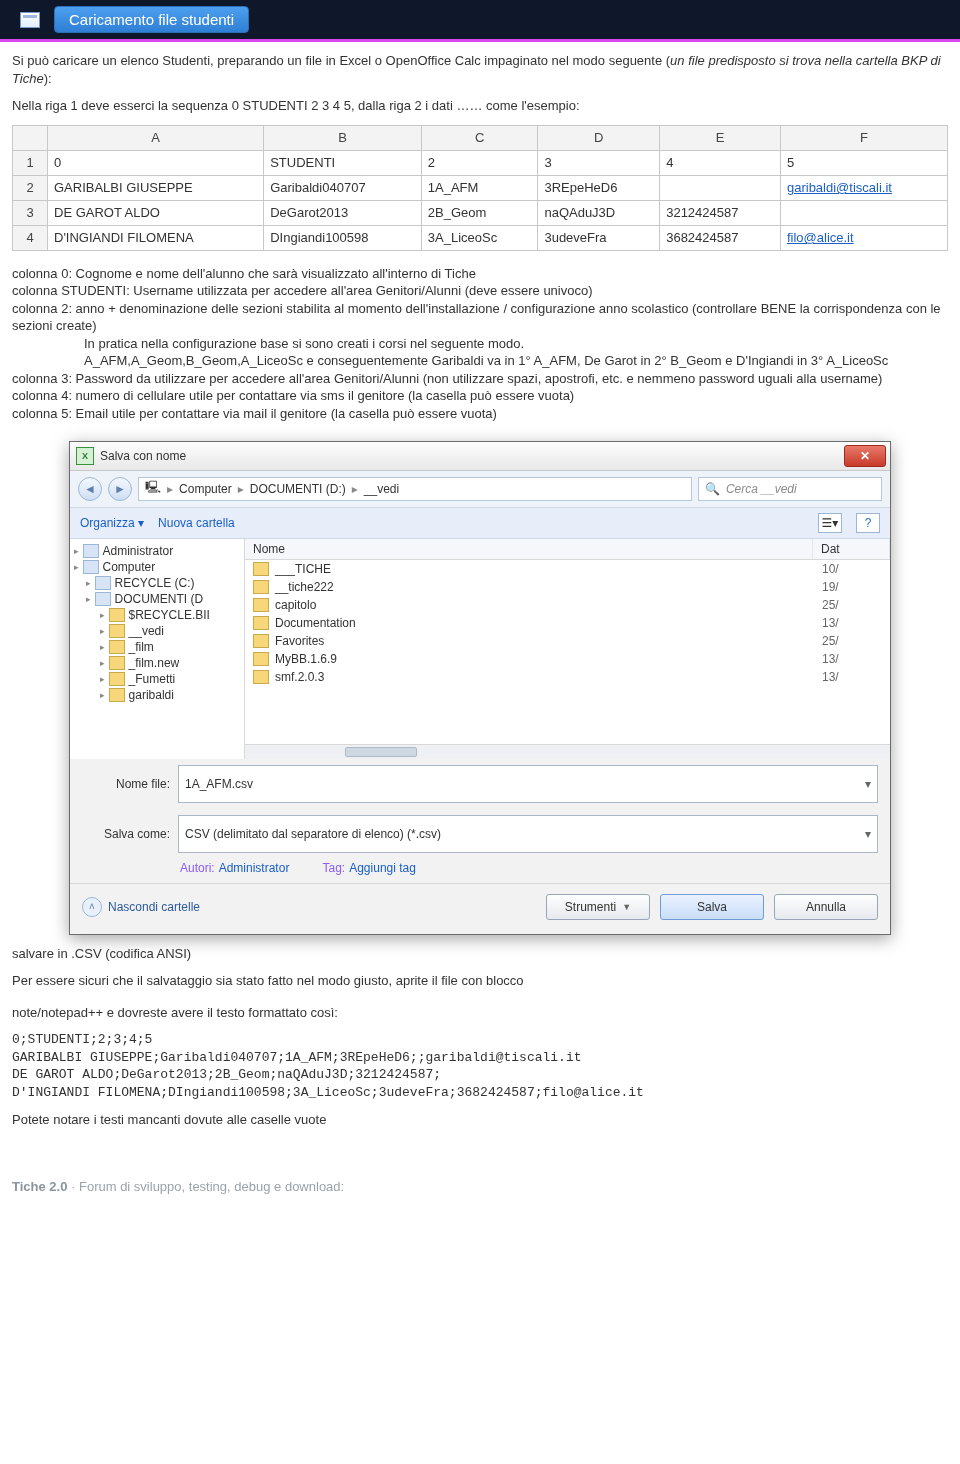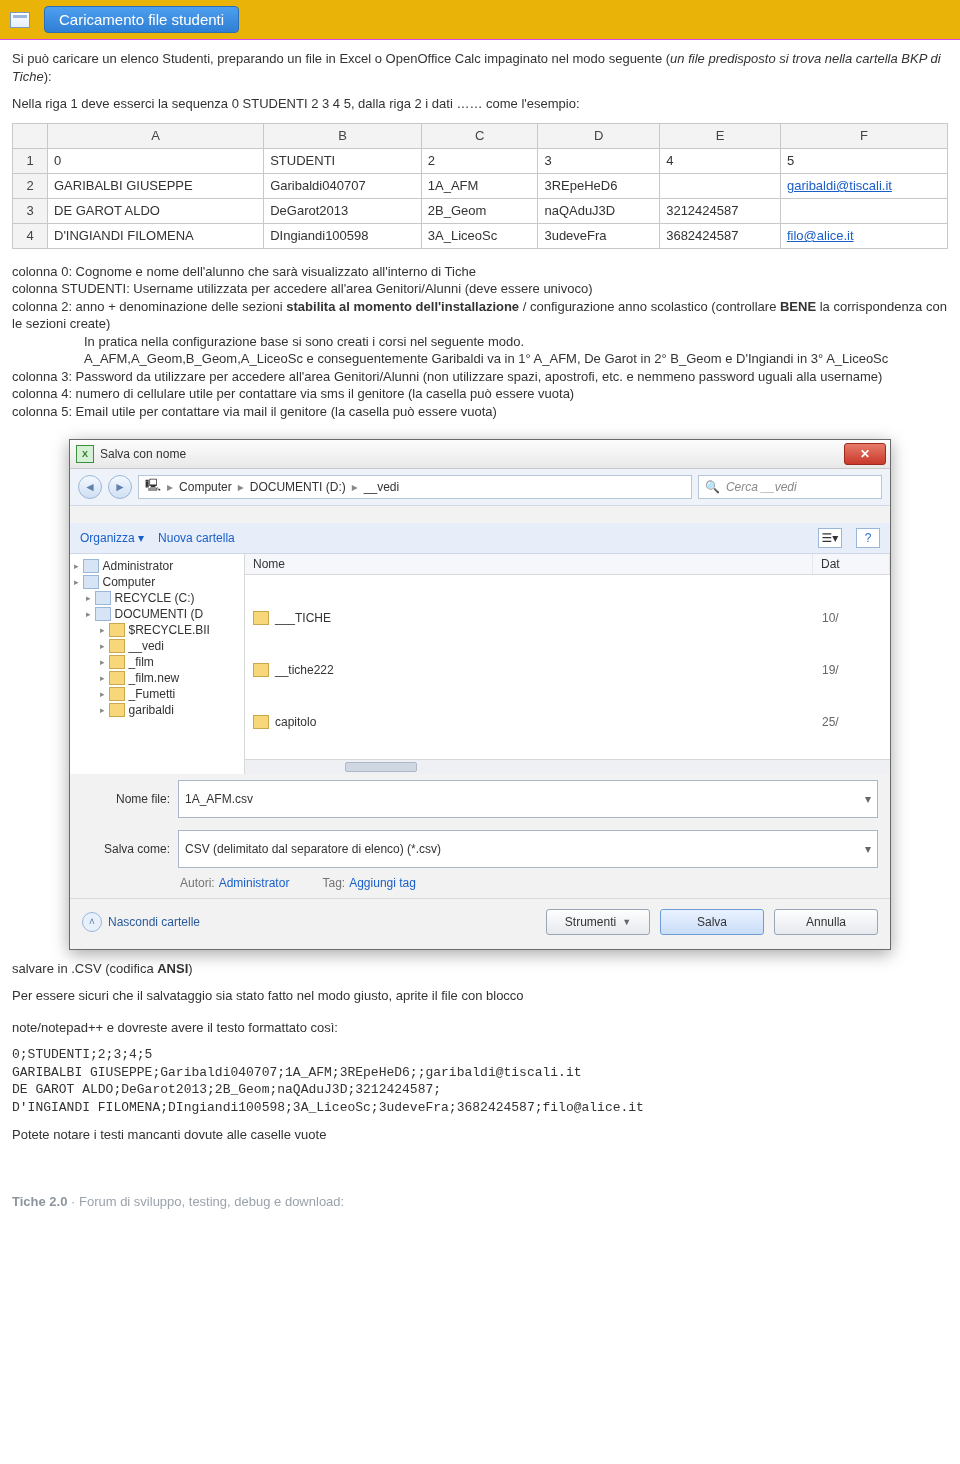--- a/index.html
+++ b/index.html
@@ -5,26 +5,26 @@
   body {
     font-family: Verdana, Geneva, sans-serif;
     font-size: 13px;
     color: #333;
     margin: 0;
     padding: 0 12px 20px 12px;
     background: #fff;
     width: 936px;
   }
   .top-strip {
-    background: #eab308;
-    padding: 6px 10px;
+    background: #0f172a;
+    padding: 6px 20px;
     display: flex;
     align-items: center;
     gap: 14px;
-    border-bottom: 1px solid #d946ef;
+    border-bottom: 3px solid #d946ef;
     margin: 0 -12px 10px -12px;
   }
   .top-strip .window-icon {
     width: 18px; height: 14px;
     border: 1px solid #7a99c8;
     background: linear-gradient(#fff,#e4eefc);
     position: relative;
   }
   .top-strip .window-icon::before{
     content:"";position:absolute;left:2px;top:2px;right:2px;height:3px;background:#9bb6e0;
@@ -33,21 +33,21 @@
     background: linear-gradient(#4d9ff0,#2f7fd4);
     color:#fff;
     border:1px solid #2a6fb8;
     border-radius:4px;
     padding:4px 14px;
     font-size:15px;
     font-family: Verdana, sans-serif;
   }
   p { margin: 4px 0 10px 0; line-height: 1.35; }
   .italic { font-style: italic; }
-  .bold { font-weight: bold; }
+  .bold { font-weight: normal; }
 
   
   table.sheet {
     border-collapse: collapse;
     width: 100%;
     font-size: 13px;
     margin: 8px 0 14px 0;
     background:#fff;
   }
   table.sheet th, table.sheet td {
@@ -108,56 +108,55 @@
     padding:0 6px;gap:6px;
   }
   .breadcrumb .sep{color:#888;}
   .searchbox{
     width:170px;border:1px solid #b8c6da;background:#fff;height:22px;display:flex;align-items:center;
     padding:0 6px;color:#8a8a8a;gap:6px;
   }
   .toolbar{
     display:flex;align-items:center;gap:14px;padding:5px 10px;background:#e7eefa;
     border-bottom:1px solid #cfd8e6;
-    margin-top:17px;
   }
   .toolbar .link{color:#1a5fc8;}
   .toolbar .spacer{flex:1;}
   .toolbar .vicon{
     width:22px;height:18px;border:1px solid #9cb6d8;background:#fff;display:flex;align-items:center;justify-content:center;
   }
   .body-split{display:flex;height:220px;background:#fff;}
   .tree{
     width:170px;border-right:1px solid #d8d8d8;overflow:hidden;padding:4px 2px;
   }
   .tree .node{display:flex;align-items:center;gap:4px;padding:1px 2px;white-space:nowrap;}
   .tree .ico{width:14px;height:12px;background:#f7d77a;border:1px solid #caa94a;}
   .tree .ico.sys{background:#d6e4f6;border-color:#9cb6d8;}
   .tree .ind1{padding-left:14px;}
   .tree .ind2{padding-left:28px;}
   .filepane{flex:1;display:flex;flex-direction:column;}
   .fp-head{display:flex;border-bottom:1px solid #d8d8d8;background:#f5f7fb;}
   .fp-head .col{padding:3px 8px;border-right:1px solid #e2e6ee;}
   .fp-head .col.name{flex:1;}
   .fp-rows{flex:1;overflow:hidden;}
-  .fp-row{display:flex;align-items:center;padding:2px 8px;margin-top:34px;}
+  .fp-row{display:flex;align-items:center;padding:2px 8px;}
   .fp-row .fico{width:14px;height:12px;background:#f7d77a;border:1px solid #caa94a;margin-right:6px;}
   .fp-row .col.name{flex:1;}
   .fp-row .col.date{color:#666;}
   .fp-scroll{height:14px;background:#eef0f3;border-top:1px solid #d8d8d8;position:relative;}
   .fp-scroll::before{content:"";position:absolute;left:100px;top:2px;width:70px;height:8px;background:#cfd7e2;border:1px solid #aeb8c6;border-radius:2px;}
   .formrow{display:flex;align-items:center;gap:8px;padding:6px 12px;}
   .formrow label{width:88px;text-align:right;}
   .formrow .combo{
     flex:1;border:1px solid #abb7c8;background:#fff;height:22px;display:flex;align-items:center;
     justify-content:space-between;padding:7px 6px;
   }
   .formrow .combo .dd{color:#666;}
   .meta-line{padding:2px 0 8px 110px;color:#666;}
-  .meta-line .k{color:#737373;margin-right:4px;}
+  .meta-line .k{color:#8b5cf6;margin-right:4px;}
   .meta-line .v{color:#1a5fc8;margin-right:30px;}
   .dlg-footer{
     display:flex;align-items:center;gap:10px;padding:10px 12px 14px 12px;
     border-top:1px solid #d8d8d8;background:#f2f2f2;
   }
   .dlg-footer .hide{display:flex;align-items:center;gap:6px;color:#2a5a9c;}
   .dlg-footer .hide .circ{
     width:18px;height:18px;border-radius:50%;border:1px solid #9cb6d8;background:#e8f0fb;
     display:flex;align-items:center;justify-content:center;font-size:10px;color:#5f80ad;
   }

